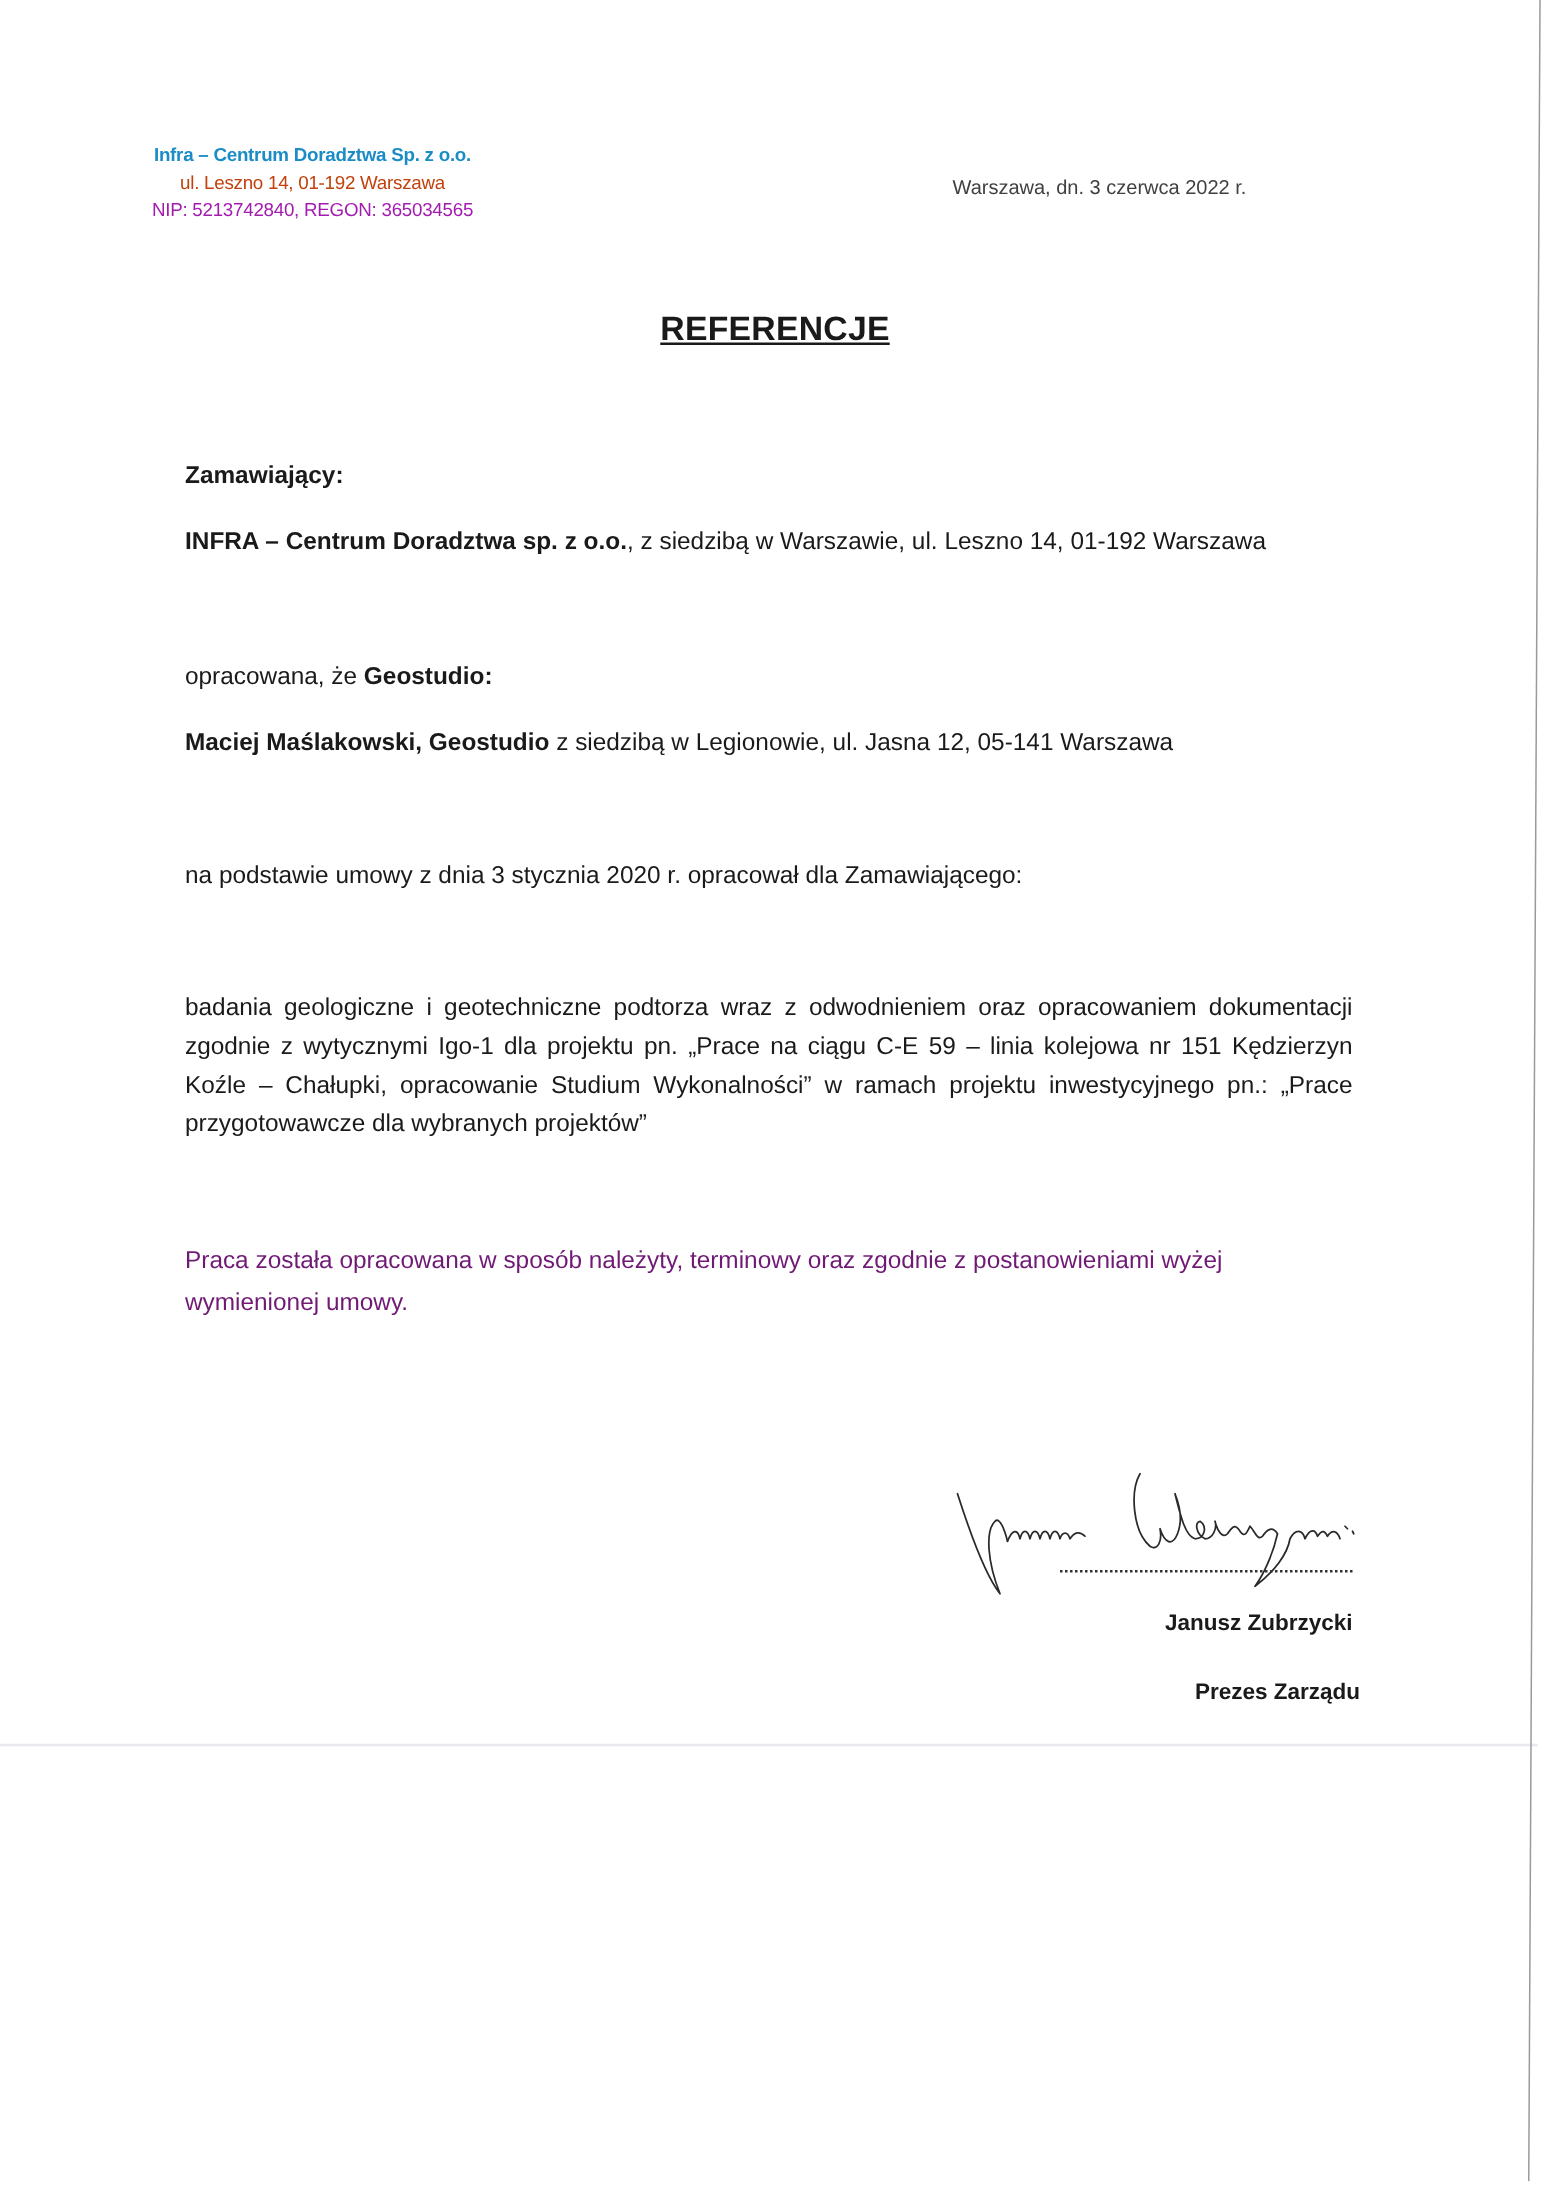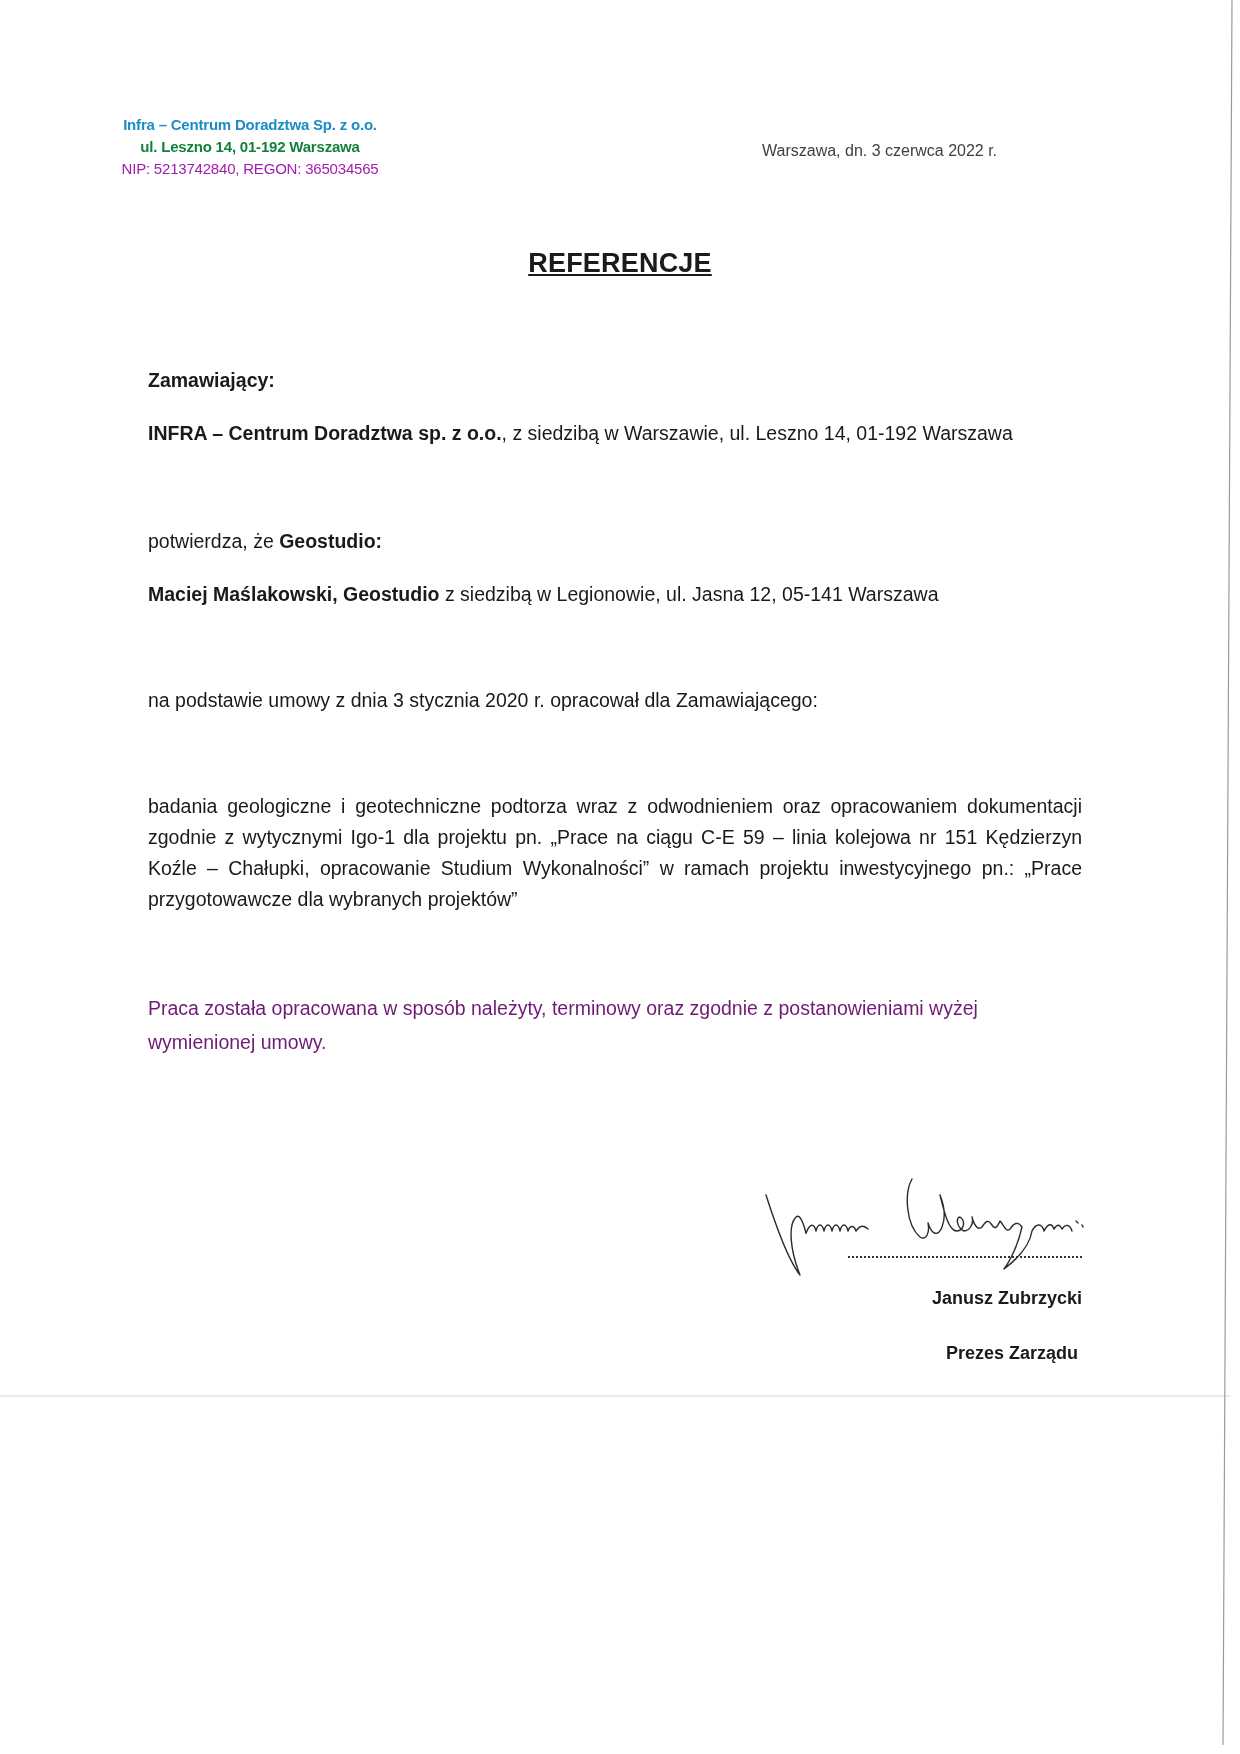--- a/index.html
+++ b/index.html
@@ -22,21 +22,21 @@
       left: 100px;
       top: 114px;
       width: 300px;
       text-align: center;
       font-family: "Liberation Sans", sans-serif;
       font-size: 15px;
       line-height: 22px;
       letter-spacing: -0.2px;
     }
     .letterhead .company { color: #1b8cc6; font-weight: bold; font-size: 15px; }
-    .letterhead .line2 { color: #15803d; font-weight: bold; }
+    .letterhead .line2 { color: #c2410c; }
     .letterhead .line3 { color: #a21caf; }
 
     .date {
       left: 762px;
       top: 138px;
       font-size: 16px;
       line-height: 26px;
       color: #404040;
       white-space: nowrap;
     }
@@ -102,21 +102,21 @@
     }
     .signer-name {
       right: 158px;
       top: 1288px;
       font-size: 18px;
       font-weight: bold;
       text-align: right;
       white-space: nowrap;
     }
     .signer-role {
-      right: 162px;
+      right: 152px;
       top: 1343px;
       font-size: 18px;
       font-weight: bold;
       text-align: left;
       white-space: nowrap;
     }
 
     .scan-hline {
       left: 0;
       top: 1395px;
@@ -143,21 +143,21 @@
 <div class="abs date">Warszawa, dn. 3 czerwca 2022 r.</div>
 
 <div class="abs title">REFERENCJE</div>
 
 <div class="abs body-text bold label-zamawiajacy">Zamawiający:</div>
 <div class="abs body-text line-infra">
   <span class="bold">INFRA – Centrum Doradztwa sp. z o.o.</span><span>, z siedzibą w Warszawie, ul. Leszno 14, 01-192 Warszawa</span>
 </div>
 
 <div class="abs body-text line-potwierdza">
-  <span>potwierdza, że </span><span class="bold">Geostudio:</span>
+  <span>opracowana, że </span><span class="bold">Geostudio:</span>
 </div>
 <div class="abs body-text line-maciej">
   <span class="bold">Maciej Maślakowski, Geostudio</span><span> z siedzibą w Legionowie, ul. Jasna 12, 05-141 Warszawa</span>
 </div>
 
 <div class="abs body-text line-umowa">na podstawie umowy z dnia 3 stycznia 2020 r. opracował dla Zamawiającego:</div>
 
 <div class="abs para-scope">badania geologiczne i geotechniczne podtorza wraz z odwodnieniem oraz opracowaniem dokumentacji zgodnie z wytycznymi Igo-1 dla projektu pn. „Prace na ciągu C-E 59 – linia kolejowa nr 151 Kędzierzyn Koźle – Chałupki, opracowanie Studium Wykonalności” w ramach projektu inwestycyjnego pn.: „Prace przygotowawcze dla wybranych projektów”</div>
 
 <div class="abs para-final">Praca została opracowana w sposób należyty, terminowy oraz zgodnie z postanowieniami wyżej wymienionej umowy.</div>

